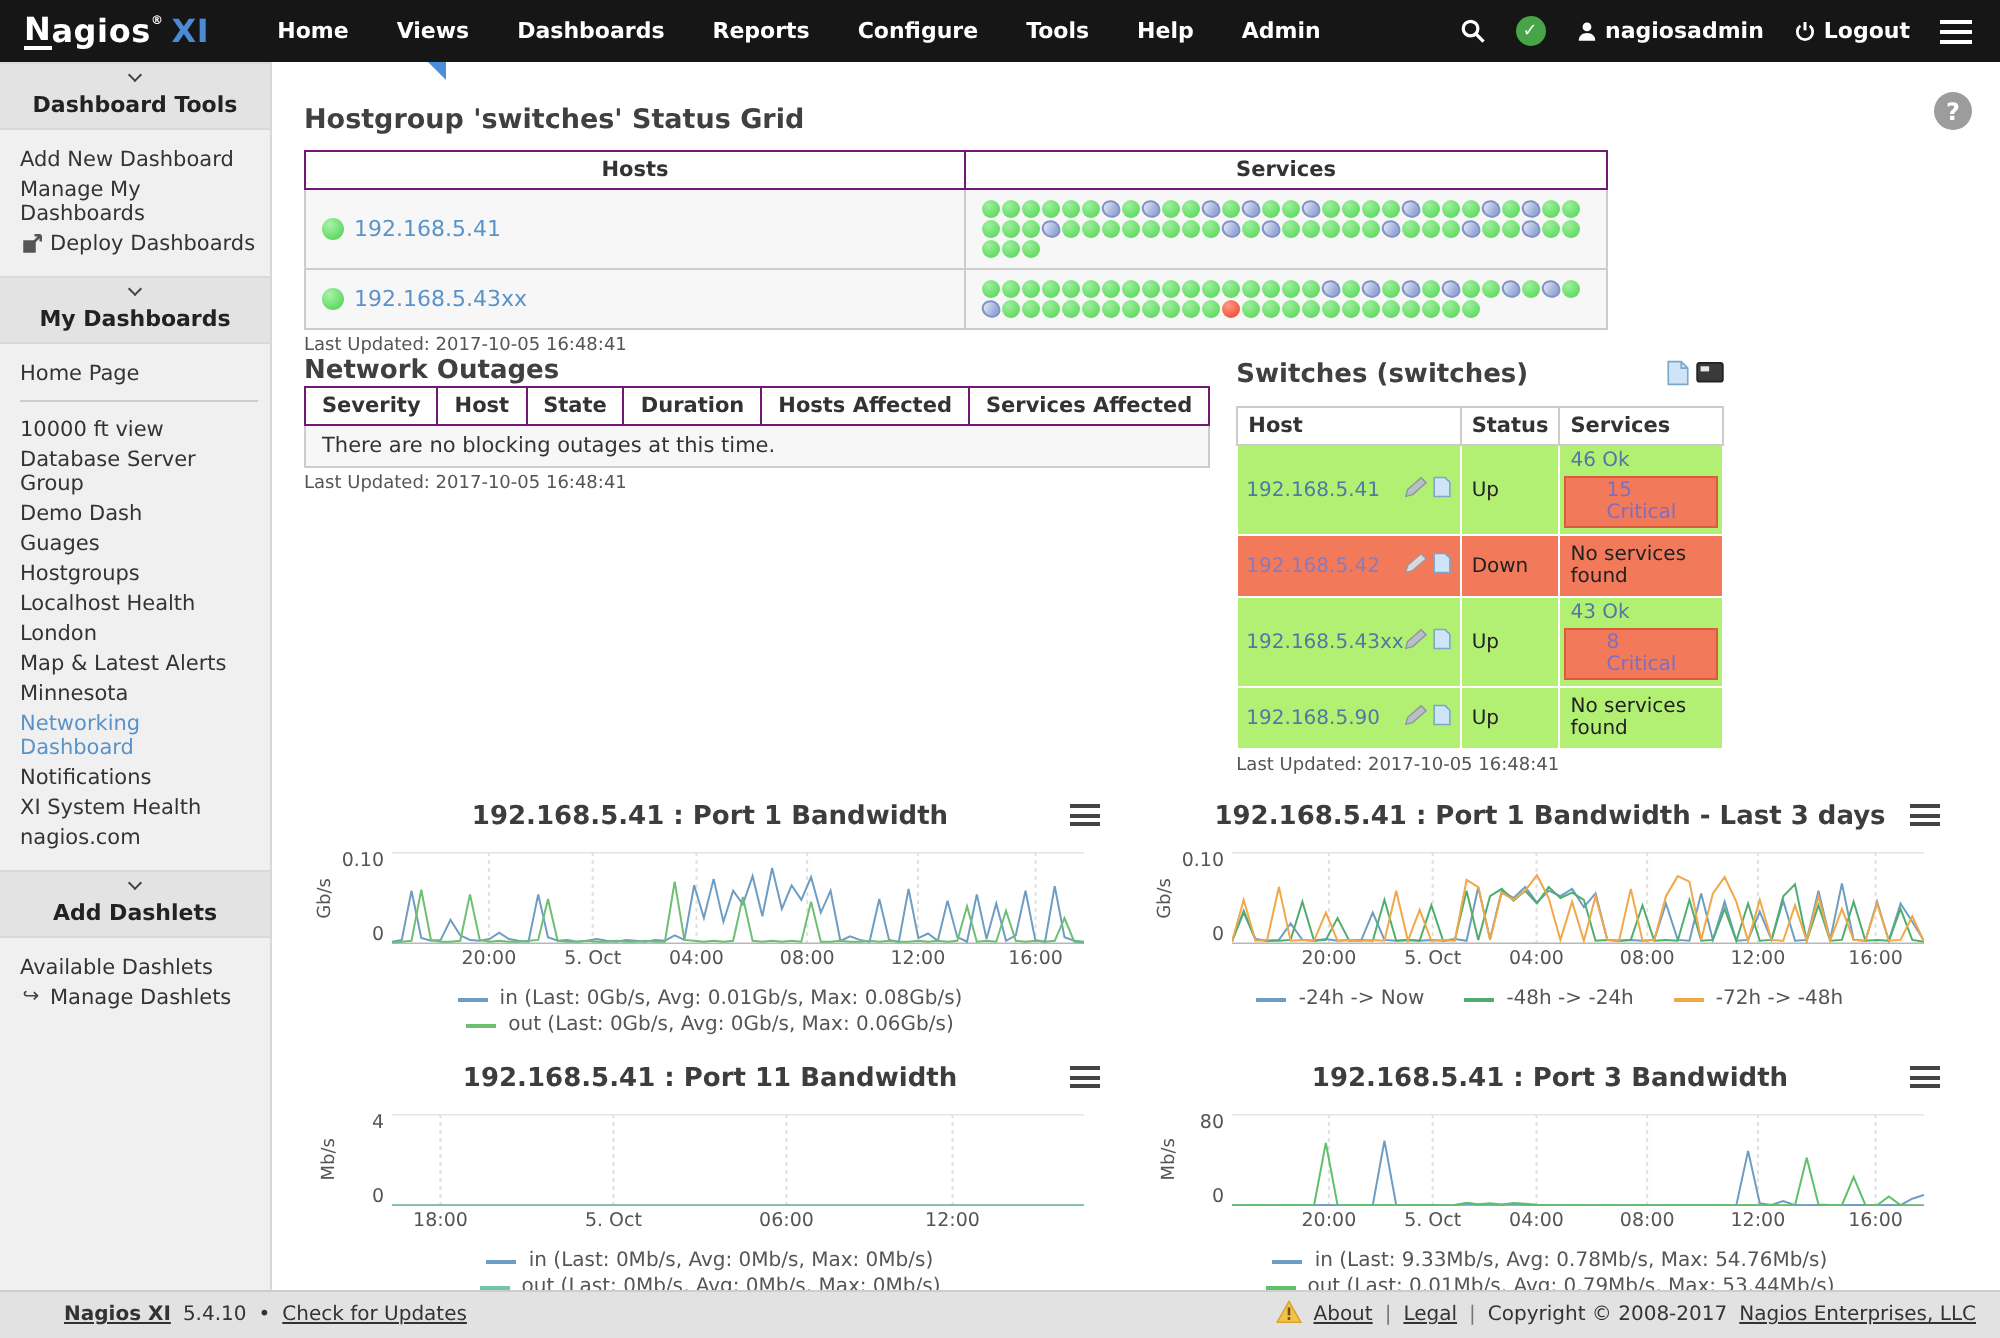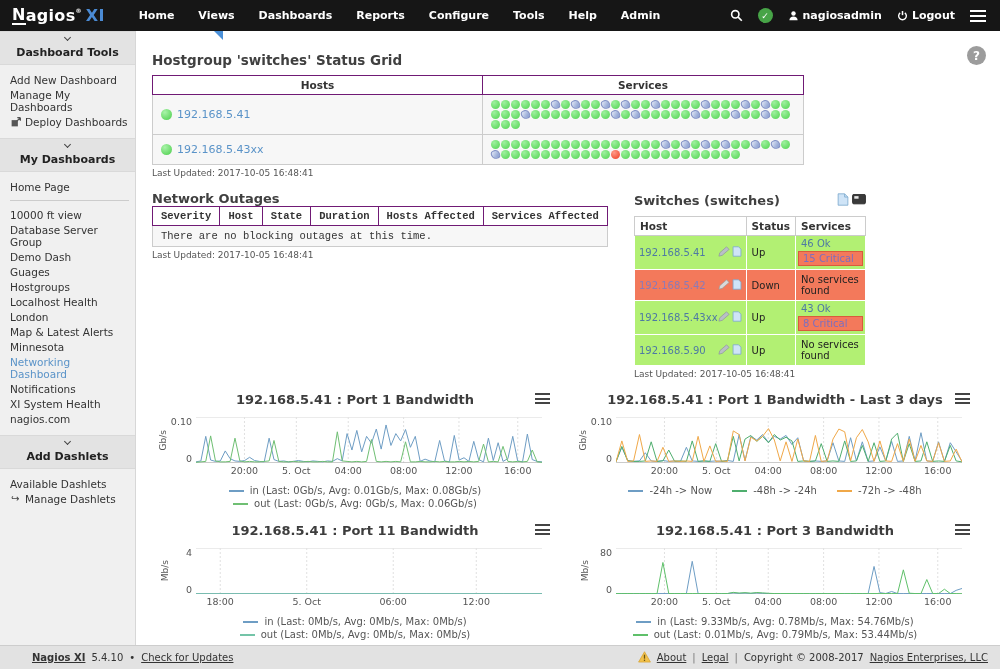--- a/index.html
+++ b/index.html
@@ -51,38 +51,38 @@
   .host-ball { width:11px; height:11px; border-radius:50%; flex:0 0 auto;
     background:radial-gradient(circle at 35% 30%, #a9f3a9, #66d966 70%, #4fc44f); }
   .dot-line { display:flex; gap:1px; margin:1px 0; align-items:center; }
   .dot { width:9px; height:9px; border-radius:50%; flex:0 0 auto; cursor:pointer; }
   .dot-g { background:radial-gradient(circle at 35% 30%, #9ef09e, #6ade6a 65%, #54c854); }
   .dot-r { background:radial-gradient(circle at 35% 30%, #ff9a88, #f4573f 70%); }
   .dot-b { border-radius:45% 55% 42% 58%; background:linear-gradient(135deg, #e8edf8, #96a9d6 75%);
     border:1px solid #8291c4; transform:rotate(-18deg); }
   .updated { font-size:9px; color:#555; margin-top:3px; }
   
-  .mid-row { display:flex; gap:26px; margin-top:13px; align-items:flex-start; }
+  .mid-row { display:flex; gap:13px; align-items:flex-start; }
   .dashlet-title { font-size:13px; font-weight:bold; color:#404040; }
   .dashlet-header { display:flex; justify-content:space-between; align-items:center; margin-bottom:6px; width:100%; }
-  .outages-table { width:305px;font-family:Liberation Mono, monospace; }
+  .outages-table { width:305px; }
   .outages-table th { padding:3px 6px; white-space:nowrap; }
   .sw-table { width:232px; border-collapse:collapse; }
   .sw-table th { font-size:10.5px; text-align:left; padding:3px 5px; background:#fff; border:1px solid #ccc; }
   .sw-table td { border:1px solid #fff; padding:0; font-size:10px; }
   .cell-up { background:#b2f073; }
   .cell-down { background:#f3795b; }
   .sw-host { display:flex; align-items:center; justify-content:space-between; padding:4px 4px; }
   .sw-host-link { color:#4e79a3; cursor:pointer; }
   .sw-host-link.on-red { color:#8a7ab8; }
   .sw-icons { display:flex; gap:2px; align-items:center; }
   .sw-status { padding:4px 5px; color:#222; }
   .sw-msg { padding:4px 5px; color:#222; }
   .badge-ok { color:#4e79a3; padding:2px 5px 1px; cursor:pointer; }
-  .badge-crit { background:#f3795b; border:1px solid #d95b3c; color:#7b6fc0; padding:1px 4px; margin:1px 2px 3px; cursor:pointer; }
+  .badge-crit { background:#f3795b; border:1px solid #d95b3c; color:#7b6fc0; padding:1px 20px; margin:1px 2px 3px; cursor:pointer; }
   .sw-tools { display:flex; gap:3px; align-items:center; }
   
   .charts { display:grid; grid-template-columns:406px 406px; column-gap:14px; row-gap:14px; margin-top:13px; }
   .chart { position:relative; }
   .chart-title-row { position:relative; text-align:center; font-size:13px; font-weight:bold; color:#3d3d3d; margin-bottom:10px; }
   .chart-menu { position:absolute; right:8px; top:1px; width:15px; height:11px;
     border-top:2px solid #444; border-bottom:2px solid #444; cursor:pointer; }
   .chart-menu:before { content:""; position:absolute; left:0; right:0; top:2.5px; height:2px; background:#444; }
   .chart-body { display:flex; align-items:stretch; }
   .y-axis { width:44px; display:flex; justify-content:flex-end; }

